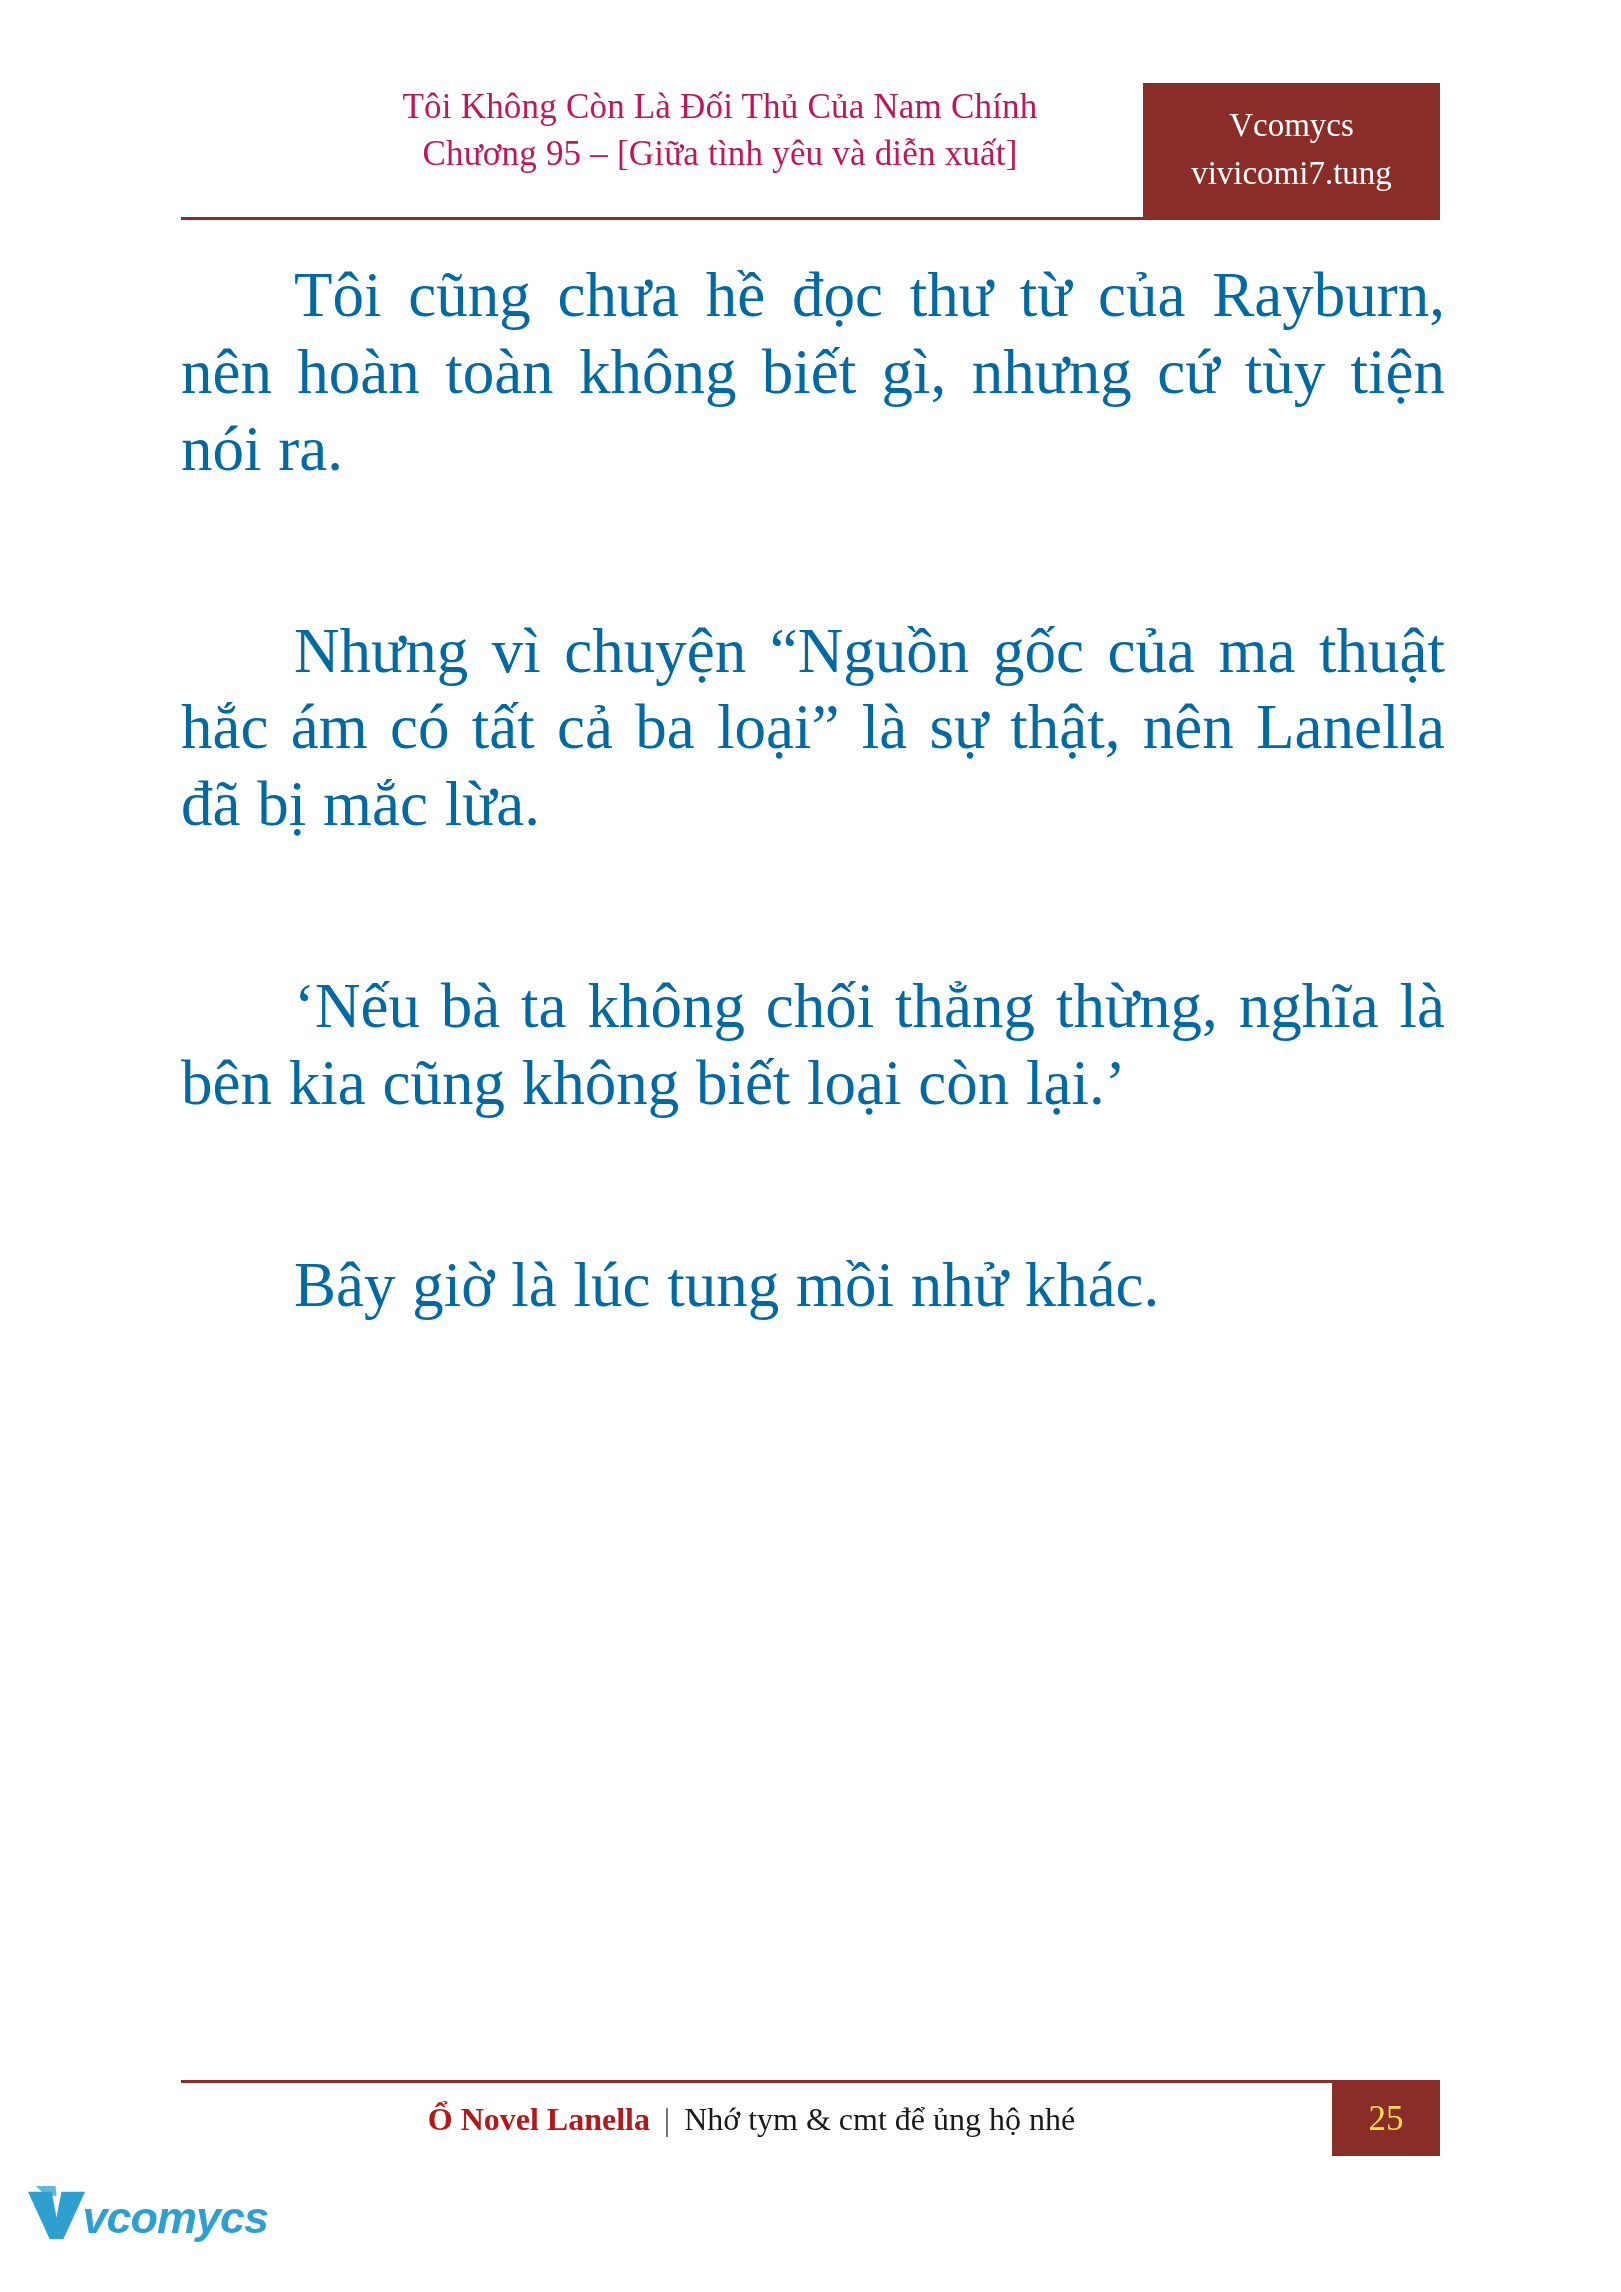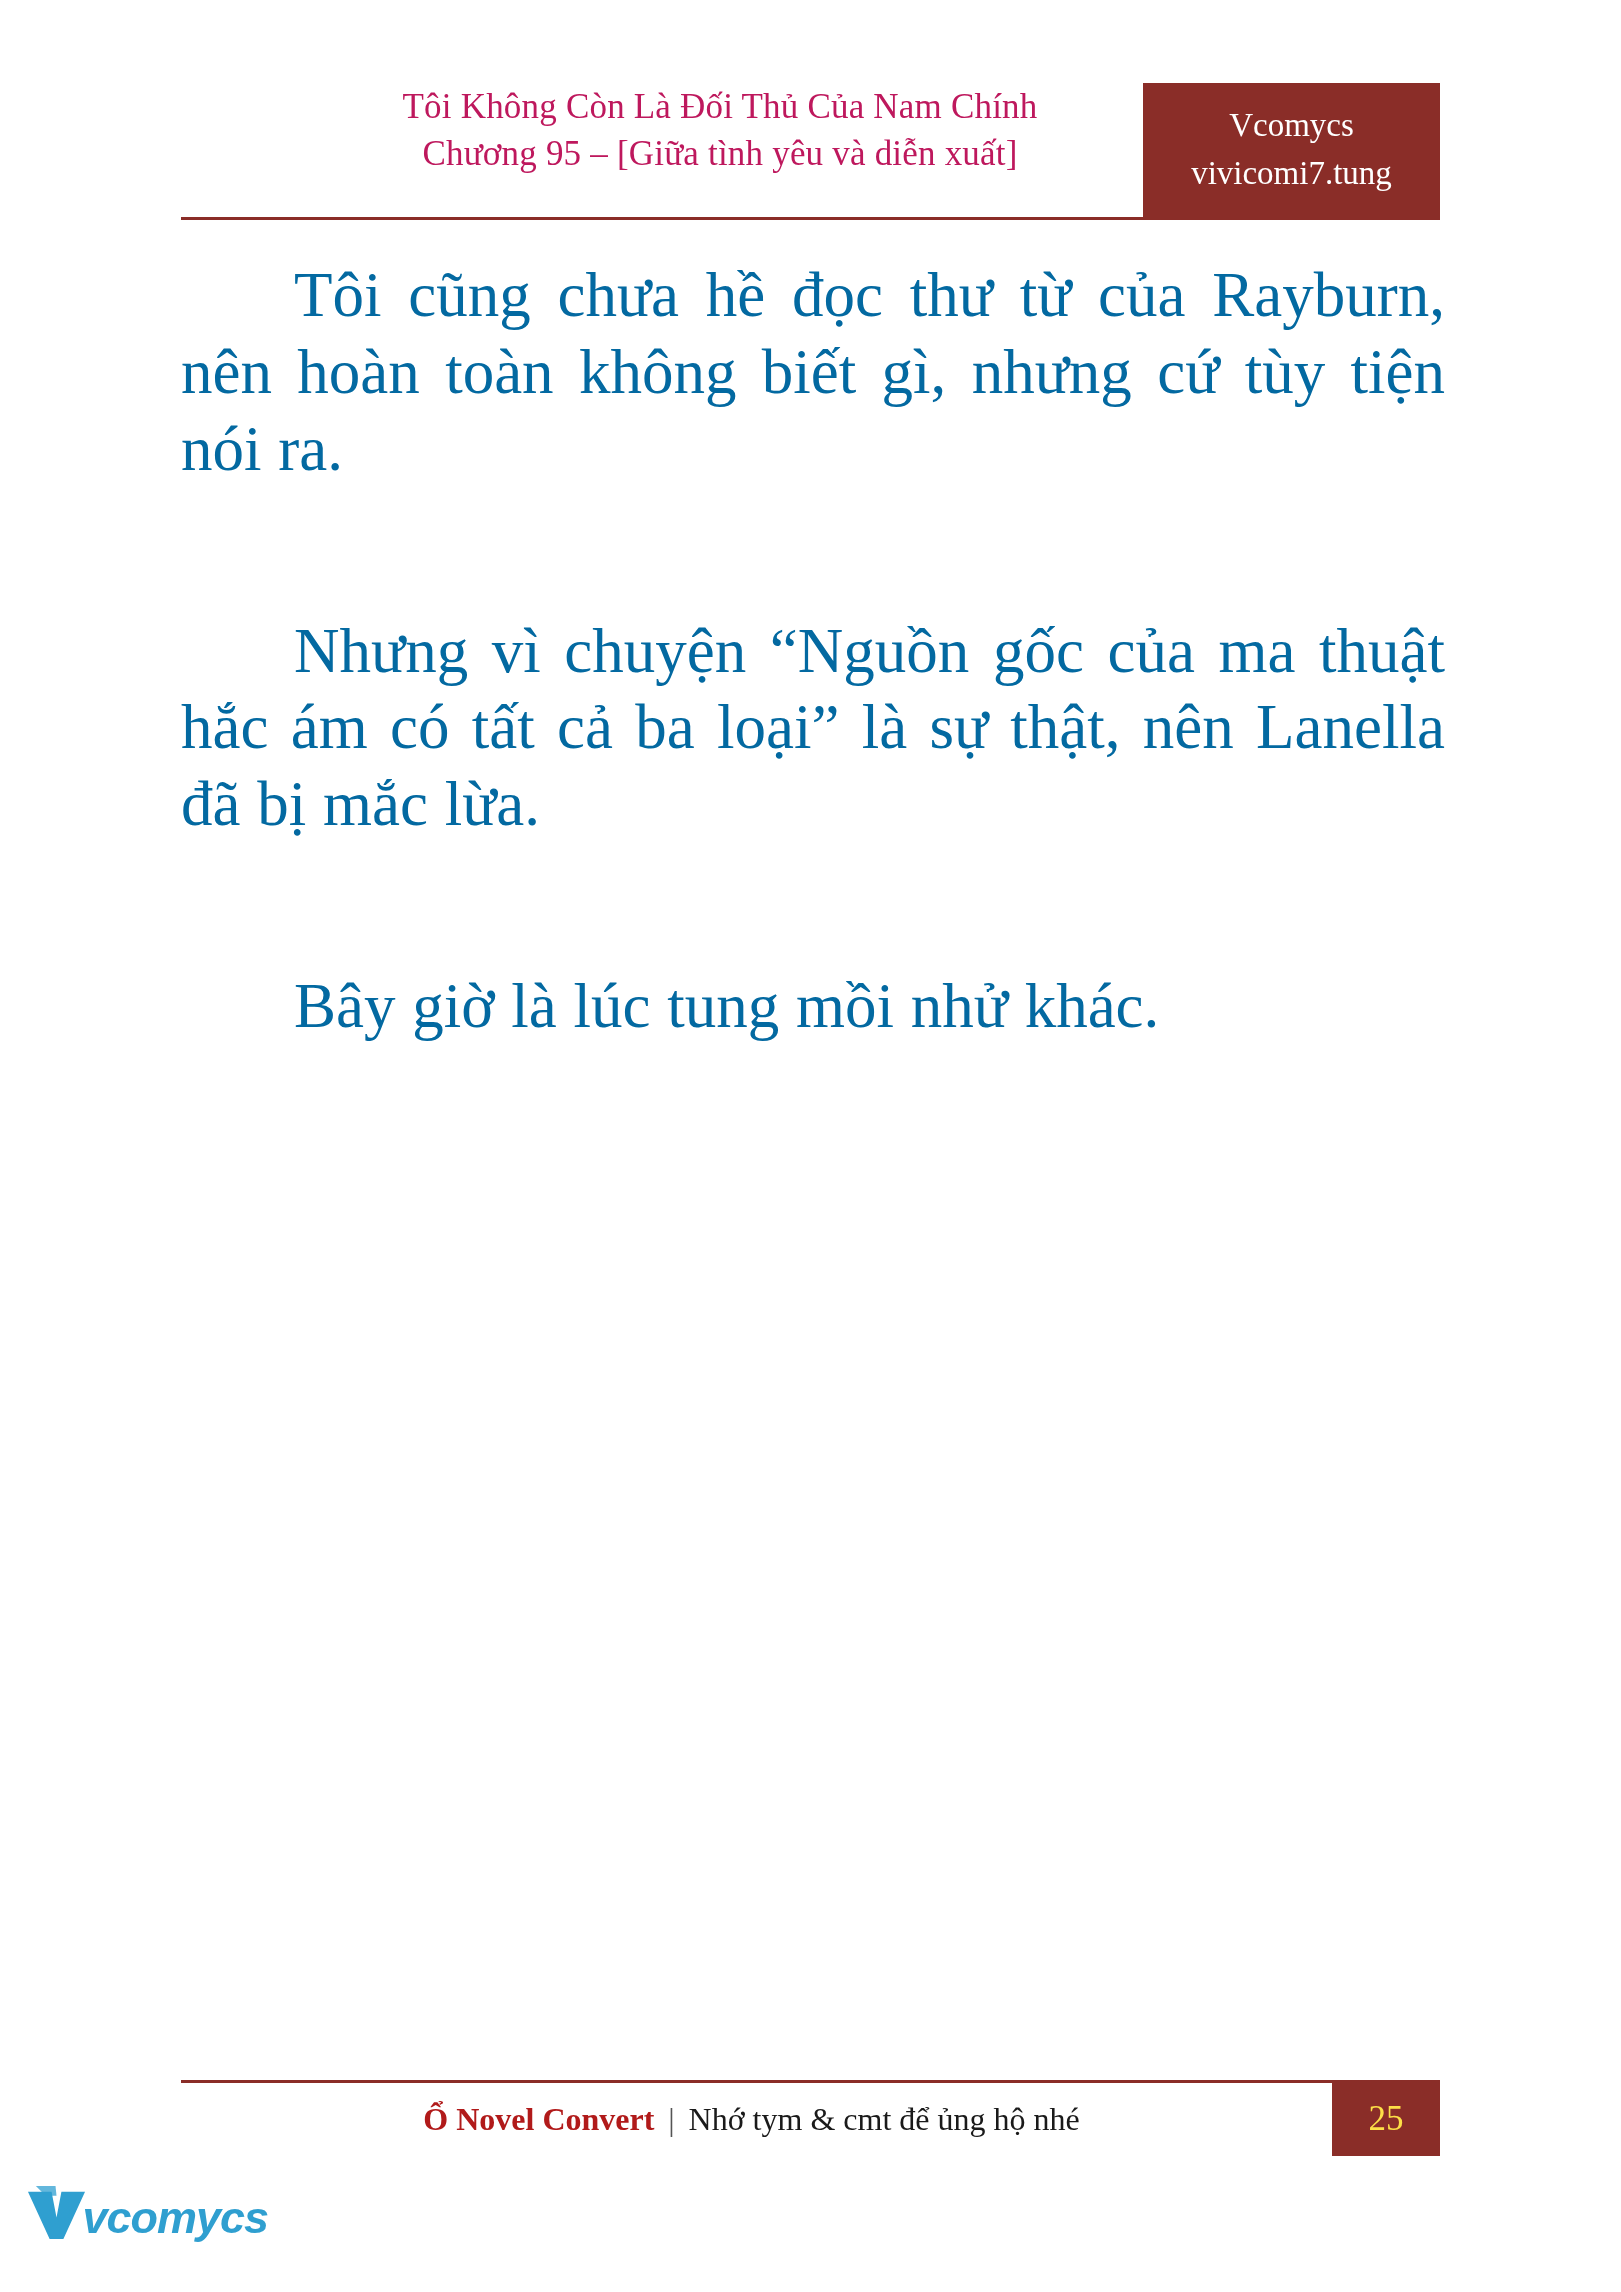--- a/index.html
+++ b/index.html
@@ -178,28 +178,29 @@
   <div class="header-badge">
     <span>Vcomycs</span>
     <span>vivicomi7.tung</span>
   </div>
   <div class="header-rule"></div>
 </div>
 
 <div class="content">
   <p class="para">Tôi cũng chưa hề đọc thư từ của Rayburn, nên hoàn toàn không biết gì, nhưng cứ tùy tiện nói ra.</p>
   <p class="para">Nhưng vì chuyện “Nguồn gốc của ma thuật hắc ám có tất cả ba loại” là sự thật, nên Lanella đã bị mắc lừa.</p>
+  <p class="para">‘Nếu bà ta không chối thẳng thừng, nghĩa là bên kia cũng không biết loại còn lại.’</p>
   <p class="para nojust">Bây giờ là lúc tung mồi nhử khác.</p>
 </div>
 
 <div class="footer">
   <div class="footer-rule"></div>
   <div class="footer-inner">
     <div class="footer-text">
-      <span class="footer-brand">Ổ Novel Convert</span>
+      <span class="footer-brand">Ổ Novel Lanella</span>
       <span class="footer-sep">|</span>
       <span>Nhớ tym &amp; cmt để ủng hộ nhé</span>
     </div>
   </div>
   <div class="footer-page">25</div>
 </div>
 
 <div class="watermark">
   <div class="wm-mark">
     <svg width="61" height="61" viewBox="0 0 62 62" xmlns="http://www.w3.org/2000/svg">

